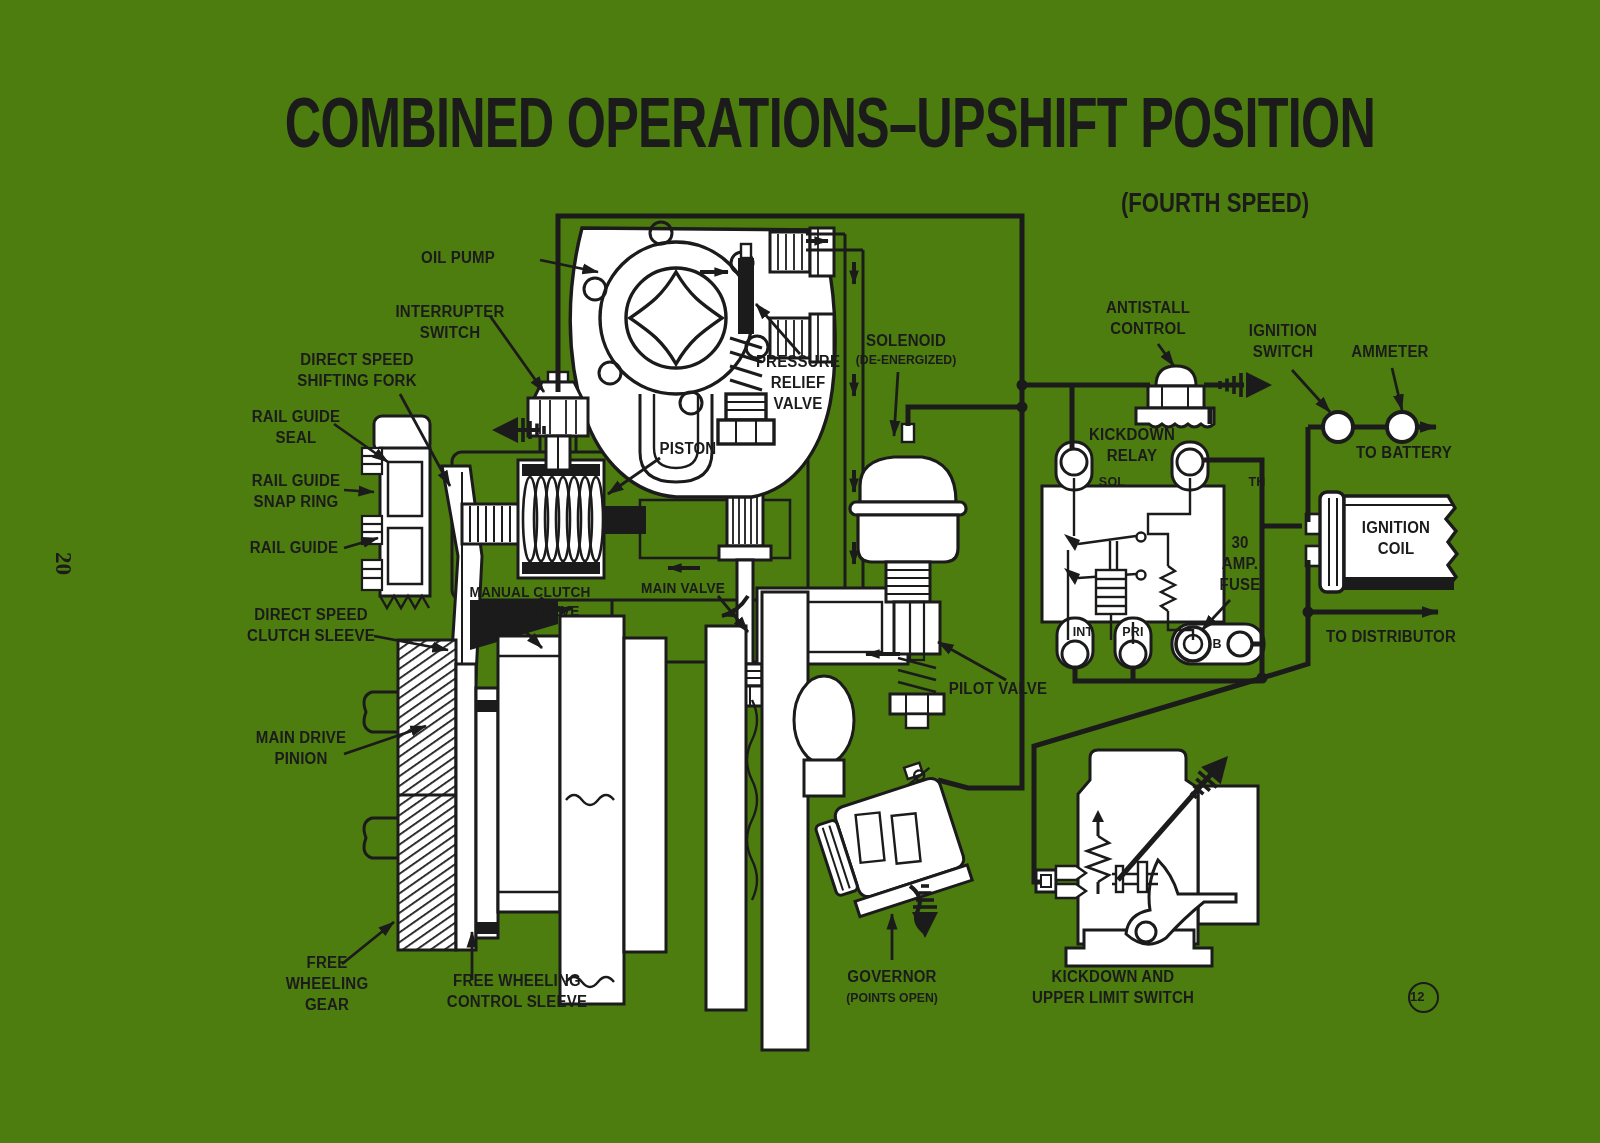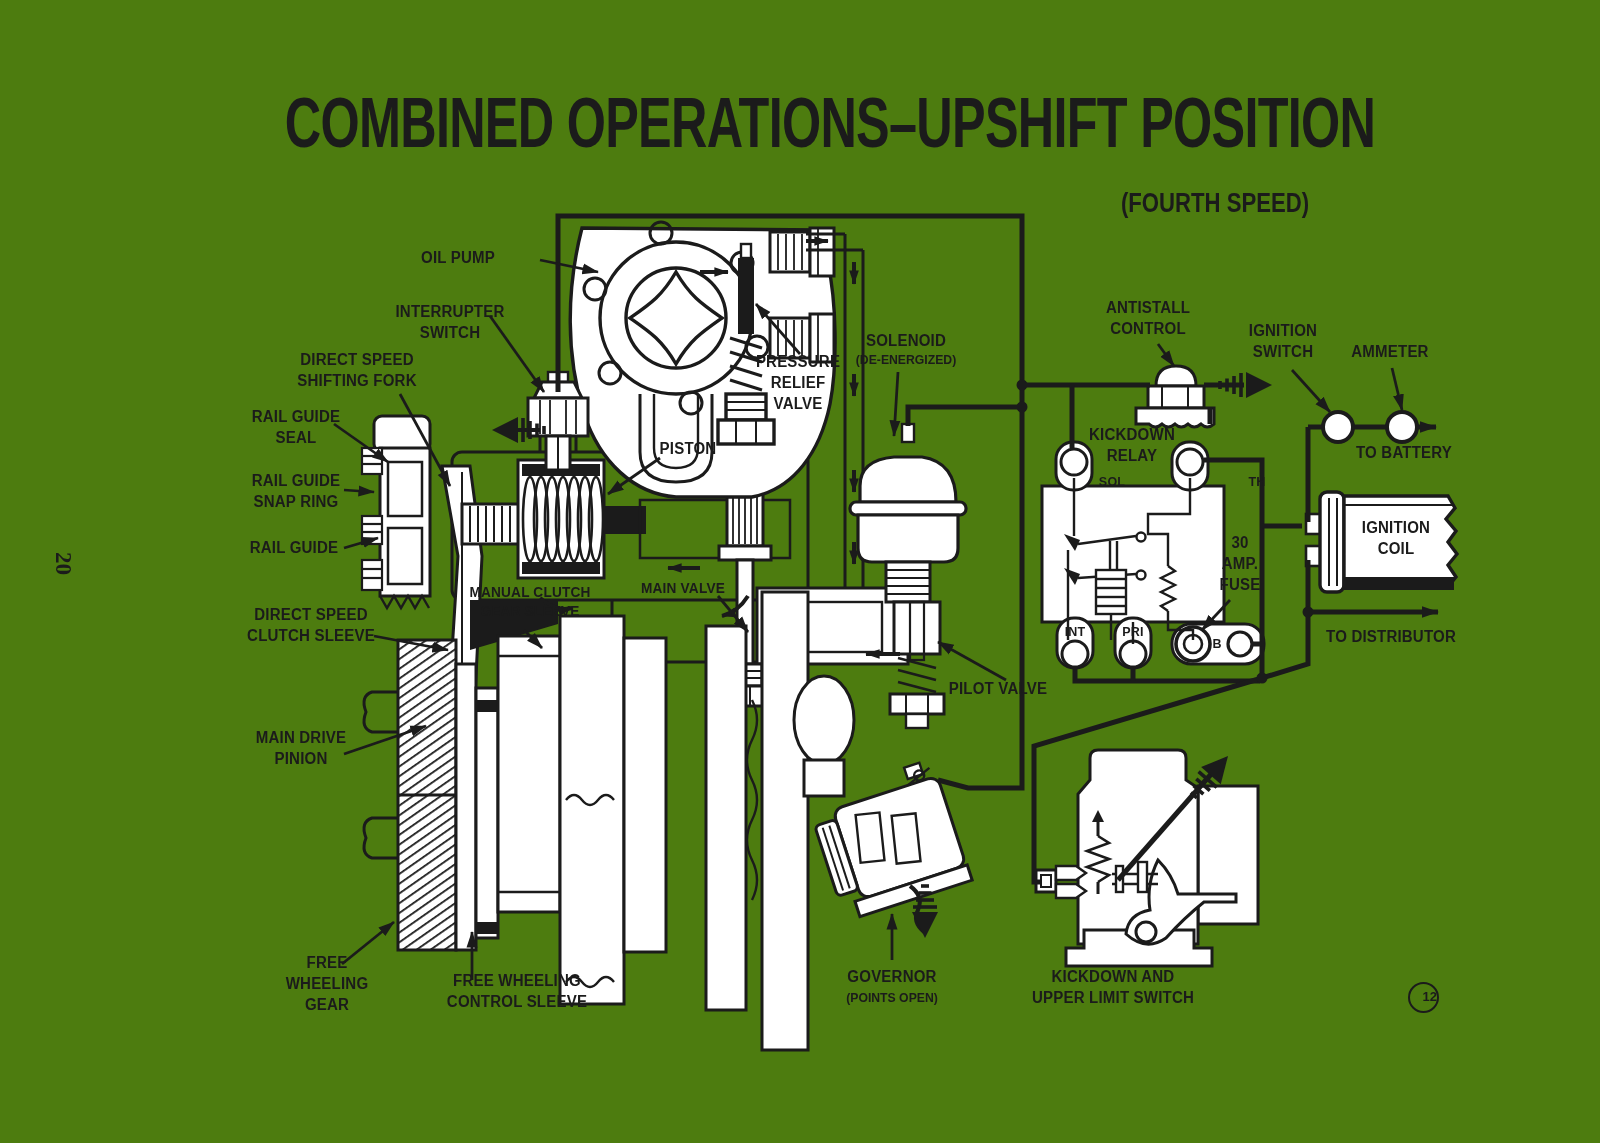--- a/index.html
+++ b/index.html
@@ -14,21 +14,21 @@
   .lbl-sub{font-size:13px;letter-spacing:0;}
   .lbl-term{font:bold 12.5px/1 "Liberation Sans",sans-serif;transform:translateX(-50%);}
   .title{position:absolute;left:830px;top:88px;font:bold 70px/1 "Liberation Sans",sans-serif;
          letter-spacing:-1px;white-space:nowrap;transform:translateX(-50%) scaleX(.72);
          transform-origin:center top;z-index:3;}
   .subtitle{position:absolute;left:1215px;top:190px;font:bold 27px/1 "Liberation Sans",sans-serif;
          white-space:nowrap;transform:translateX(-50%) scaleX(.82);transform-origin:center top;z-index:3;}
   .pagenum{position:absolute;left:52px;top:552px;font:bold 23px/1 "Liberation Serif",serif;
          transform:rotate(90deg);z-index:3;}
   .fignum{position:absolute;left:1408px;top:982px;width:27px;height:27px;border:2px solid #1b1b1b;
-         border-radius:50%;font:bold 13px/25px "Liberation Sans",sans-serif;text-align:right;z-index:3;}
+         border-radius:50%;font:bold 13px/25px "Liberation Sans",sans-serif;text-align:left;z-index:3;}
 </style>
 </head>
 <body>
 
 <div class="stage">
 
 <svg width="1600" height="1143" viewBox="0 0 1600 1143">
   <defs>
     <marker id="ah" markerWidth="6" markerHeight="6" refX="8.5" refY="3" orient="auto" markerUnits="strokeWidth" viewBox="0 0 9 6">
           <path d="M0,0 L9,3 L0,6 Z" fill="#1b1b1b"></path>
@@ -486,16 +486,16 @@
 GEAR</div>
   <div class="lbl" style="left:517px;top:970px;">FREE WHEELING
 CONTROL SLEEVE</div>
   <div class="lbl" style="left:892px;top:966px;">GOVERNOR</div>
   <div class="lbl lbl-sub" style="left:892px;top:989px;">(POINTS OPEN)</div>
   <div class="lbl" style="left:1113px;top:966px;">KICKDOWN AND
 UPPER LIMIT SWITCH</div>
 
   <div class="lbl lbl-term" style="left:1112px;top:476px;">SOL</div>
   <div class="lbl lbl-term" style="left:1257px;top:476px;">TH</div>
-  <div class="lbl lbl-term" style="left:1075px;top:626px;">INT</div>
+  <div class="lbl lbl-term" style="left:1075px;top:626px;padding-left:16px;">INT</div>
   <div class="lbl lbl-term" style="left:1133px;top:626px;">PRI</div>
   <div class="lbl lbl-term" style="left:1217px;top:638px;">B</div>
 </div>
 
 </body></html>

